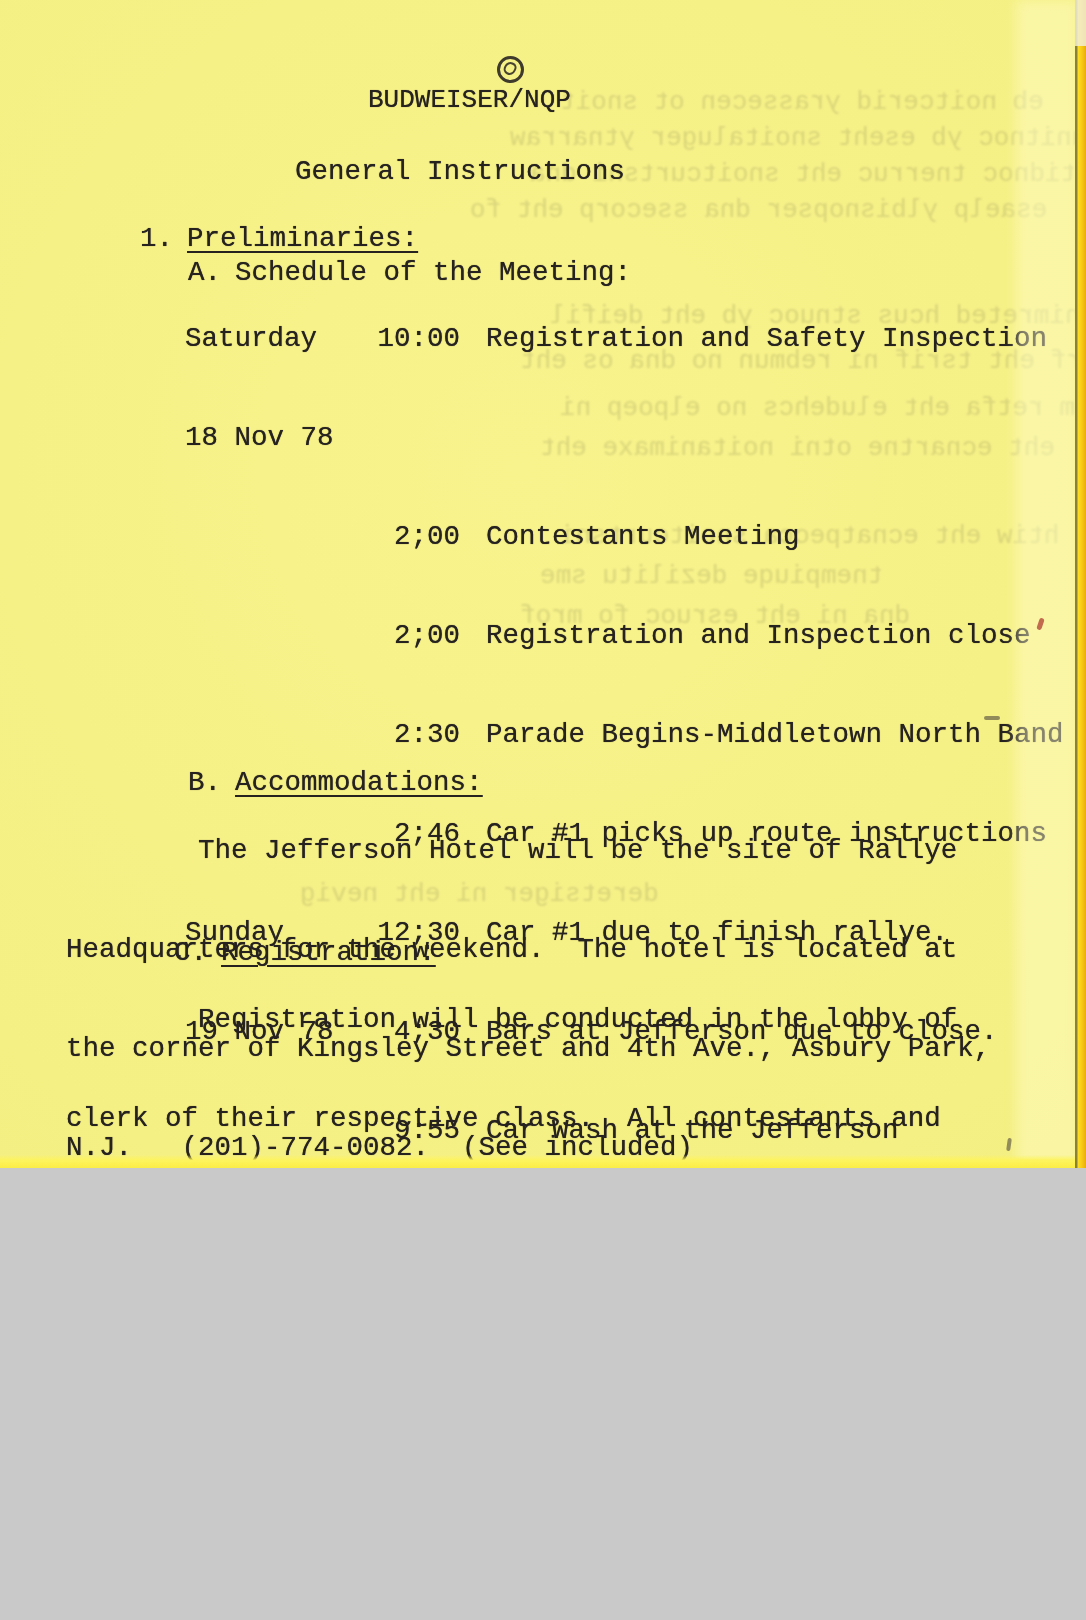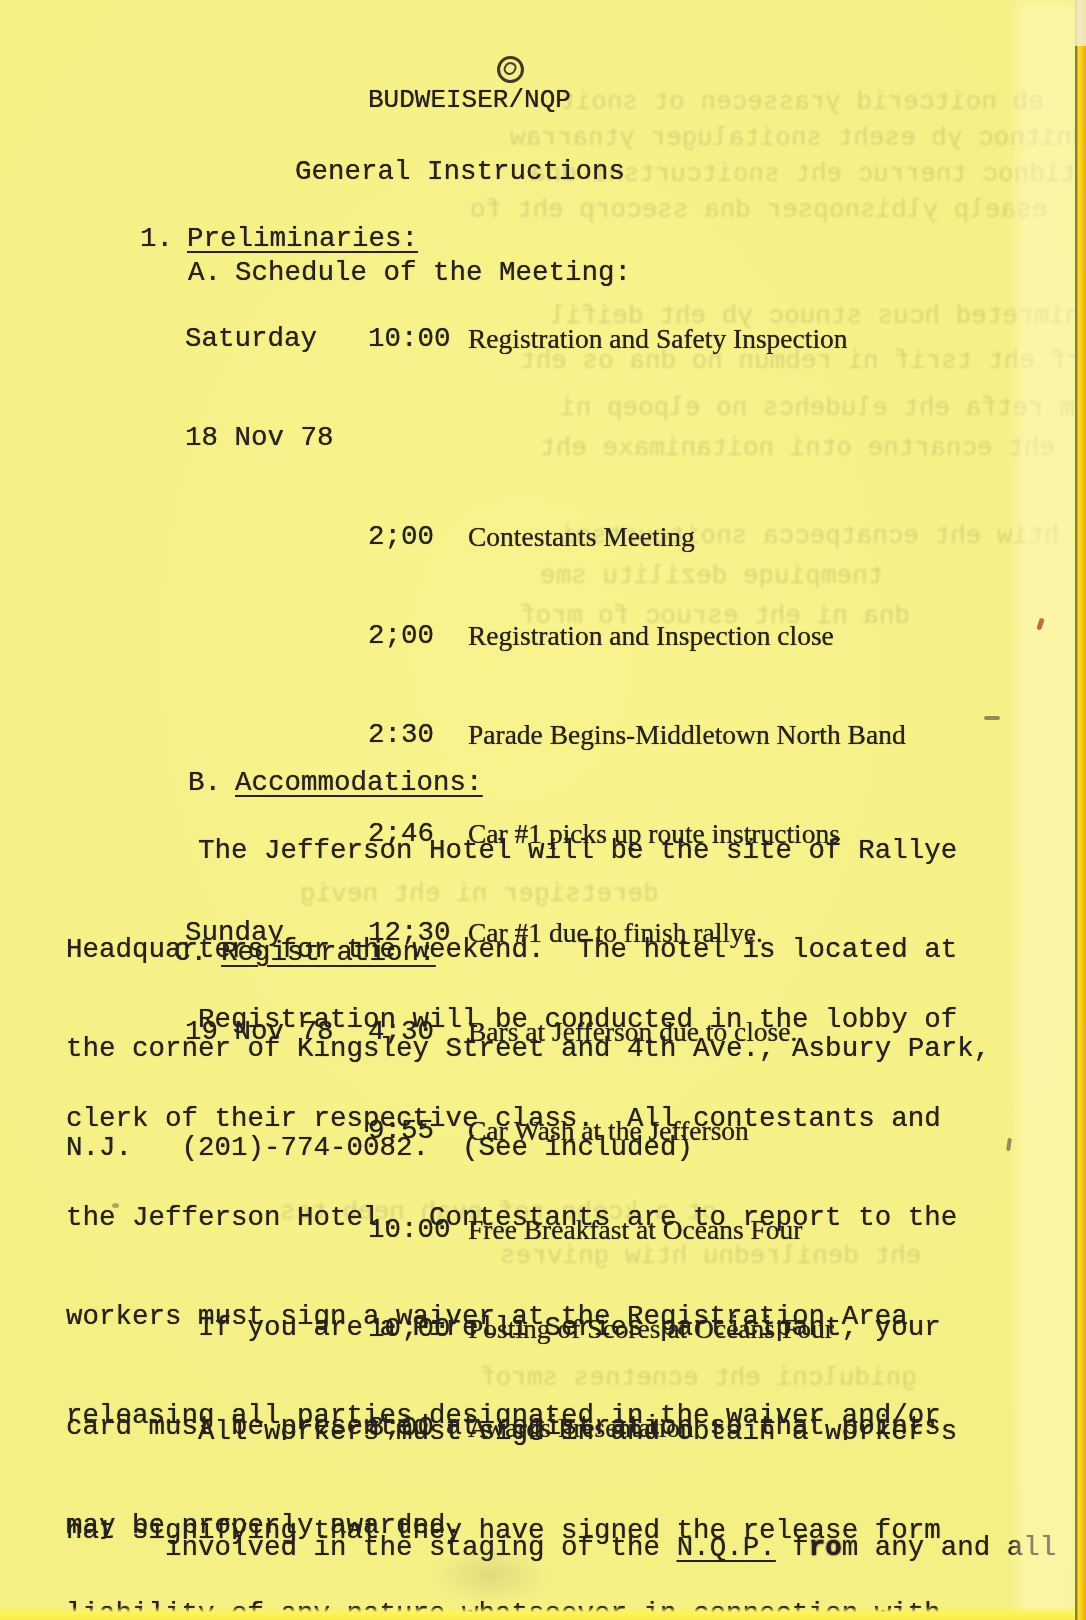--- a/index.html
+++ b/index.html
@@ -1,18 +1,18 @@
 <!DOCTYPE html>
 <html><head>
 <meta charset="utf-8">
 <style>
   html,body{margin:0;padding:0;background:#c9c9c9;}
   .page{
     position:relative;
-    width:1086px;height:1620px;
+    width:1086px;height:1168px;
     overflow:hidden;
     background:
       radial-gradient(130% 120% at 48% 40%, #f8f38c 0%, #f5f083 55%, #efea7c 100%);
     font-family:"Liberation Mono","DejaVu Sans Mono",monospace;
     font-size:27.5px;
     line-height:33px;
     color:#262220;
   }
   .ink{text-shadow:0 0 0.8px rgba(38,34,32,0.85);}
   .abs{position:absolute;white-space:pre;}
@@ -40,22 +40,22 @@
     transform:scaleX(-1);
     color:#8f8a55;opacity:.28;
     filter:blur(1.3px);
     font-size:26px;
   }
   
   .u{text-decoration:underline;text-decoration-thickness:2px;text-underline-offset:5px;}
   .marker{margin-right:14px;}
   .srow{display:flex;height:33px;}
   .sday{width:183px;white-space:pre;}
-  .stime{width:92px;white-space:pre;}
-  .sdesc{margin-left:8px;white-space:pre;font-family:Liberation Serif, serif;}
+  .stime{width:92px;text-align:right;white-space:pre;}
+  .sdesc{margin-left:26px;white-space:pre;}
   .pl{height:33px;white-space:pre;}
   .overstrike{
     font-weight:700;
     text-shadow:0 0 2.2px rgba(45,18,45,0.95),0 0 1px rgba(45,18,45,0.9);
   }
   
   .stamp{
     position:absolute;left:497px;top:56px;width:21px;height:21px;
     border:3px solid rgba(42,38,34,0.9);border-radius:50%;z-index:2;
   }

